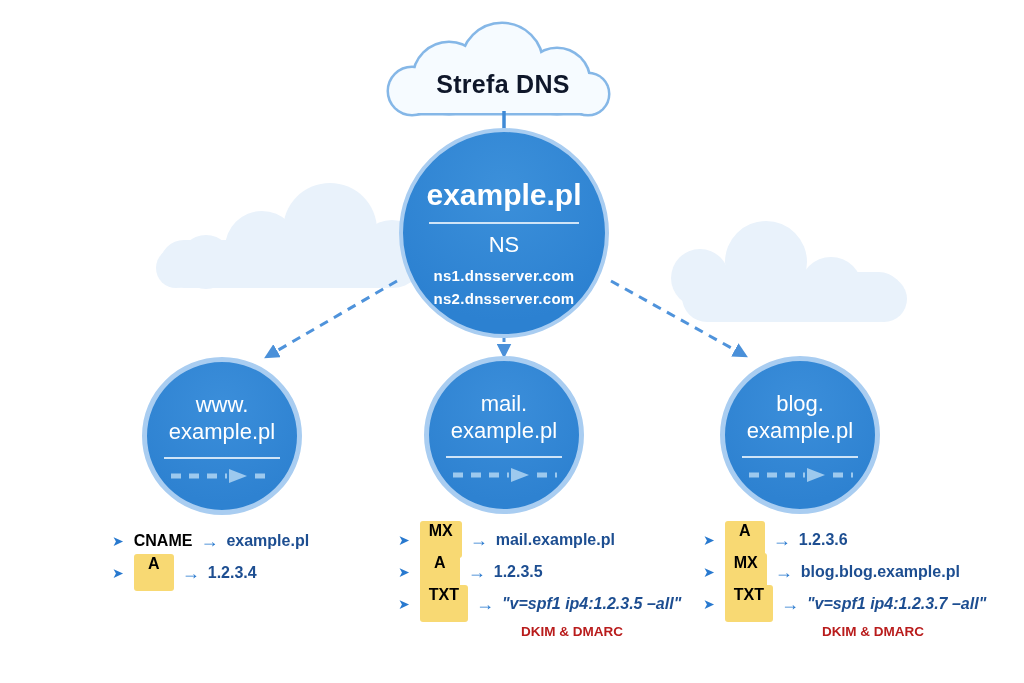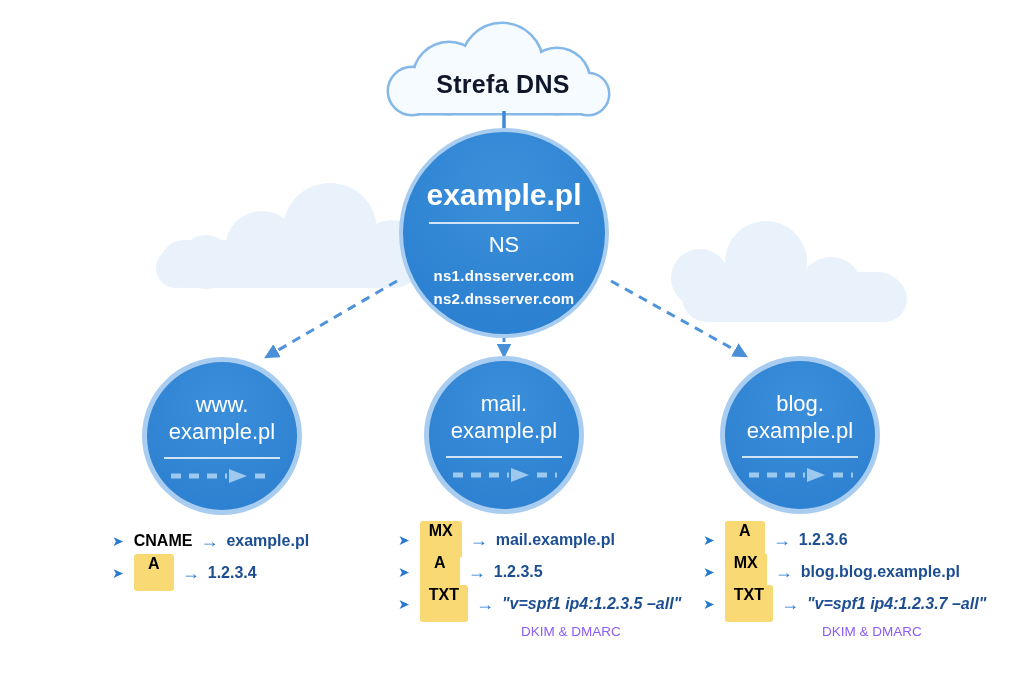--- a/index.html
+++ b/index.html
@@ -51,21 +51,21 @@
   .rrow { display: flex; align-items: center; margin-bottom: 11px; height: 21px; }
   .bullet { color: #2879cf; font-size: 14px; margin-right: 10px; line-height: 1; }
   .rtype { font-weight: bold; color: #000000; font-size: 16px; }
   .rtype.tag {
     background: #f8d973; padding: 1px 9px 18px 9px; border-radius: 3px;
     min-width: 40px; text-align: center;
   }
   .arrow { color: #2879cf; font-weight: bold; font-size: 18px; margin: 0 8px; line-height: 1; }
   .val { color: #1d4e91; font-weight: bold; font-size: 16px; white-space: nowrap; }
   .val.italic { font-style: italic; }
-  .note { color: #8b5cf6; font-weight: normal; font-size: 13.5px; margin-left: 78px; margin-top: -1px; padding-left: 45px; }
+  .note { color: #b91c1c; font-weight: bold; font-size: 13.5px; margin-left: 78px; margin-top: -1px; padding-left: 45px; }
   .rlist-blog .note { margin-left: 74px; }
 </style>
 </head>
 <body>
 
 <div class="stage">
 
   <svg class="overlay" width="1024" height="683" viewBox="0 0 1024 683" xmlns="http://www.w3.org/2000/svg">
     <defs>
       <marker id="ah" viewBox="0 0 10 10" refX="7" refY="5" markerWidth="5" markerHeight="5" orient="auto">

